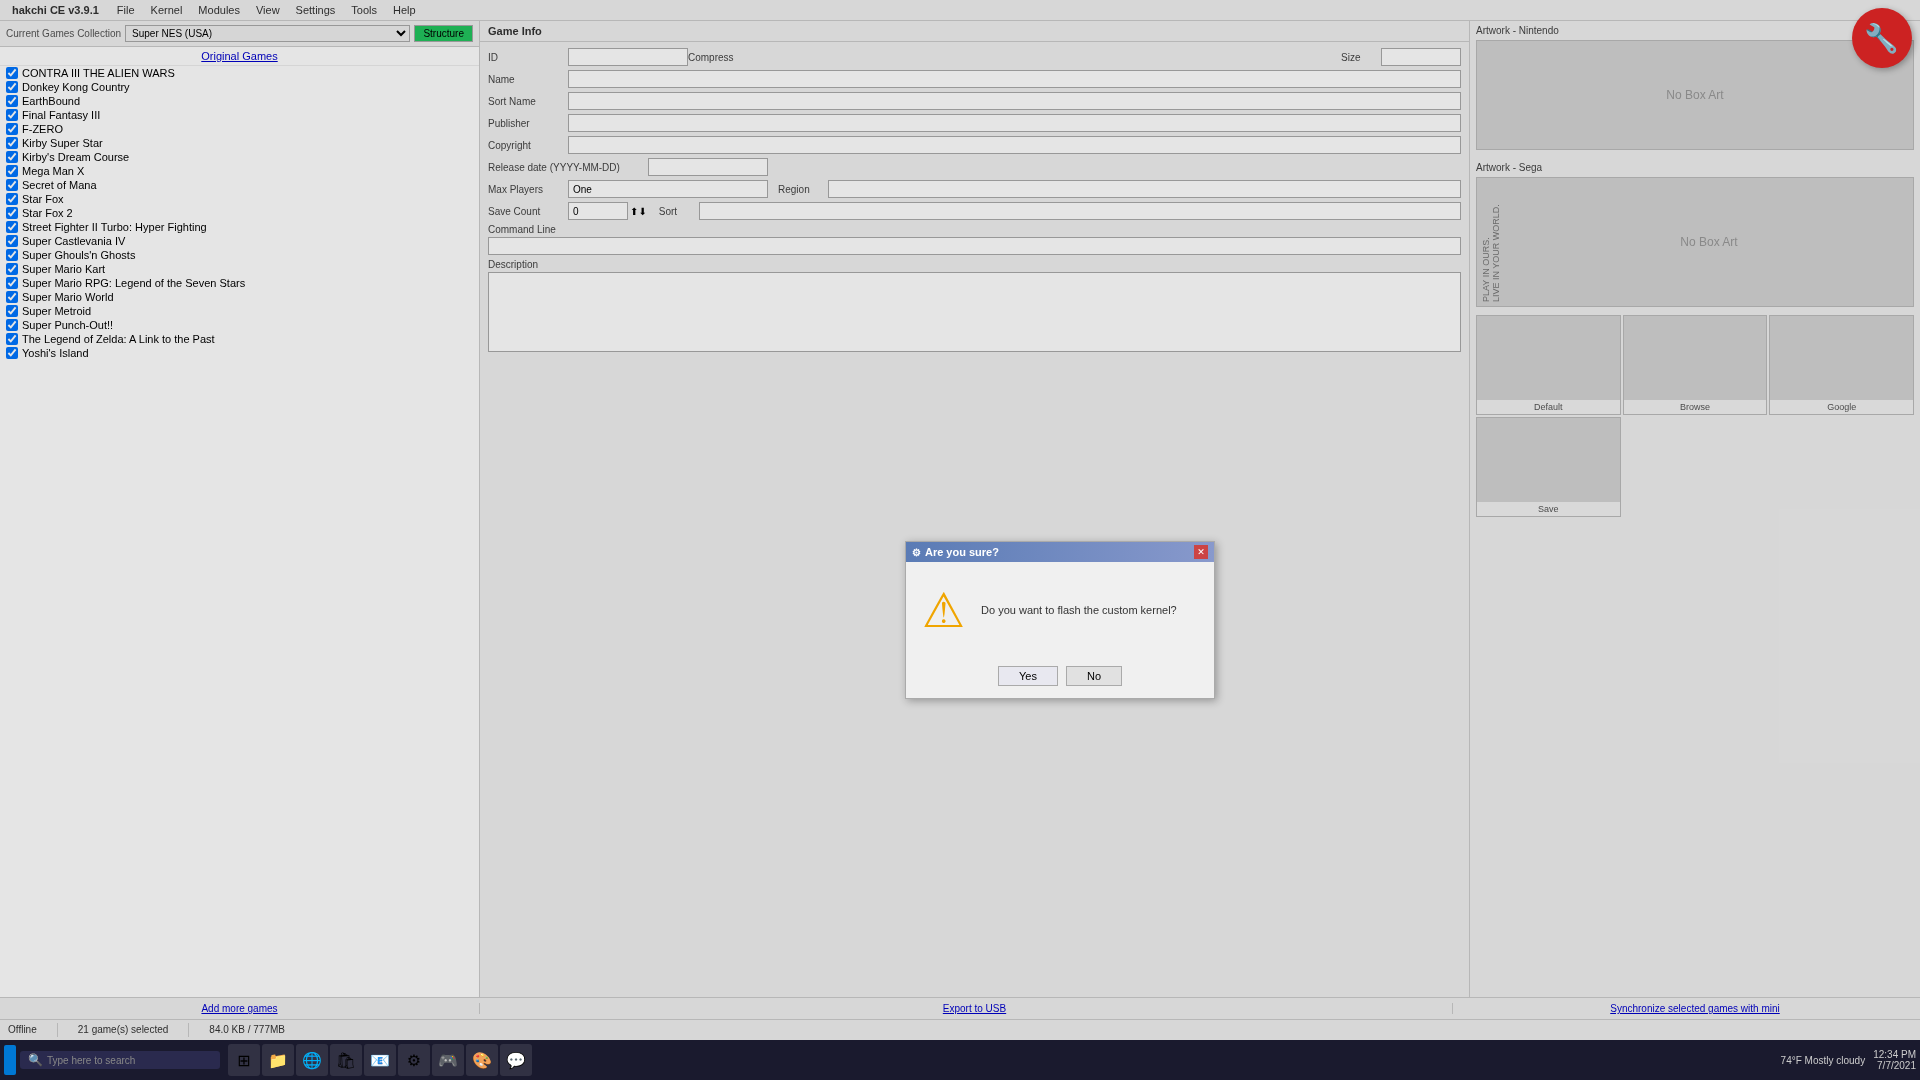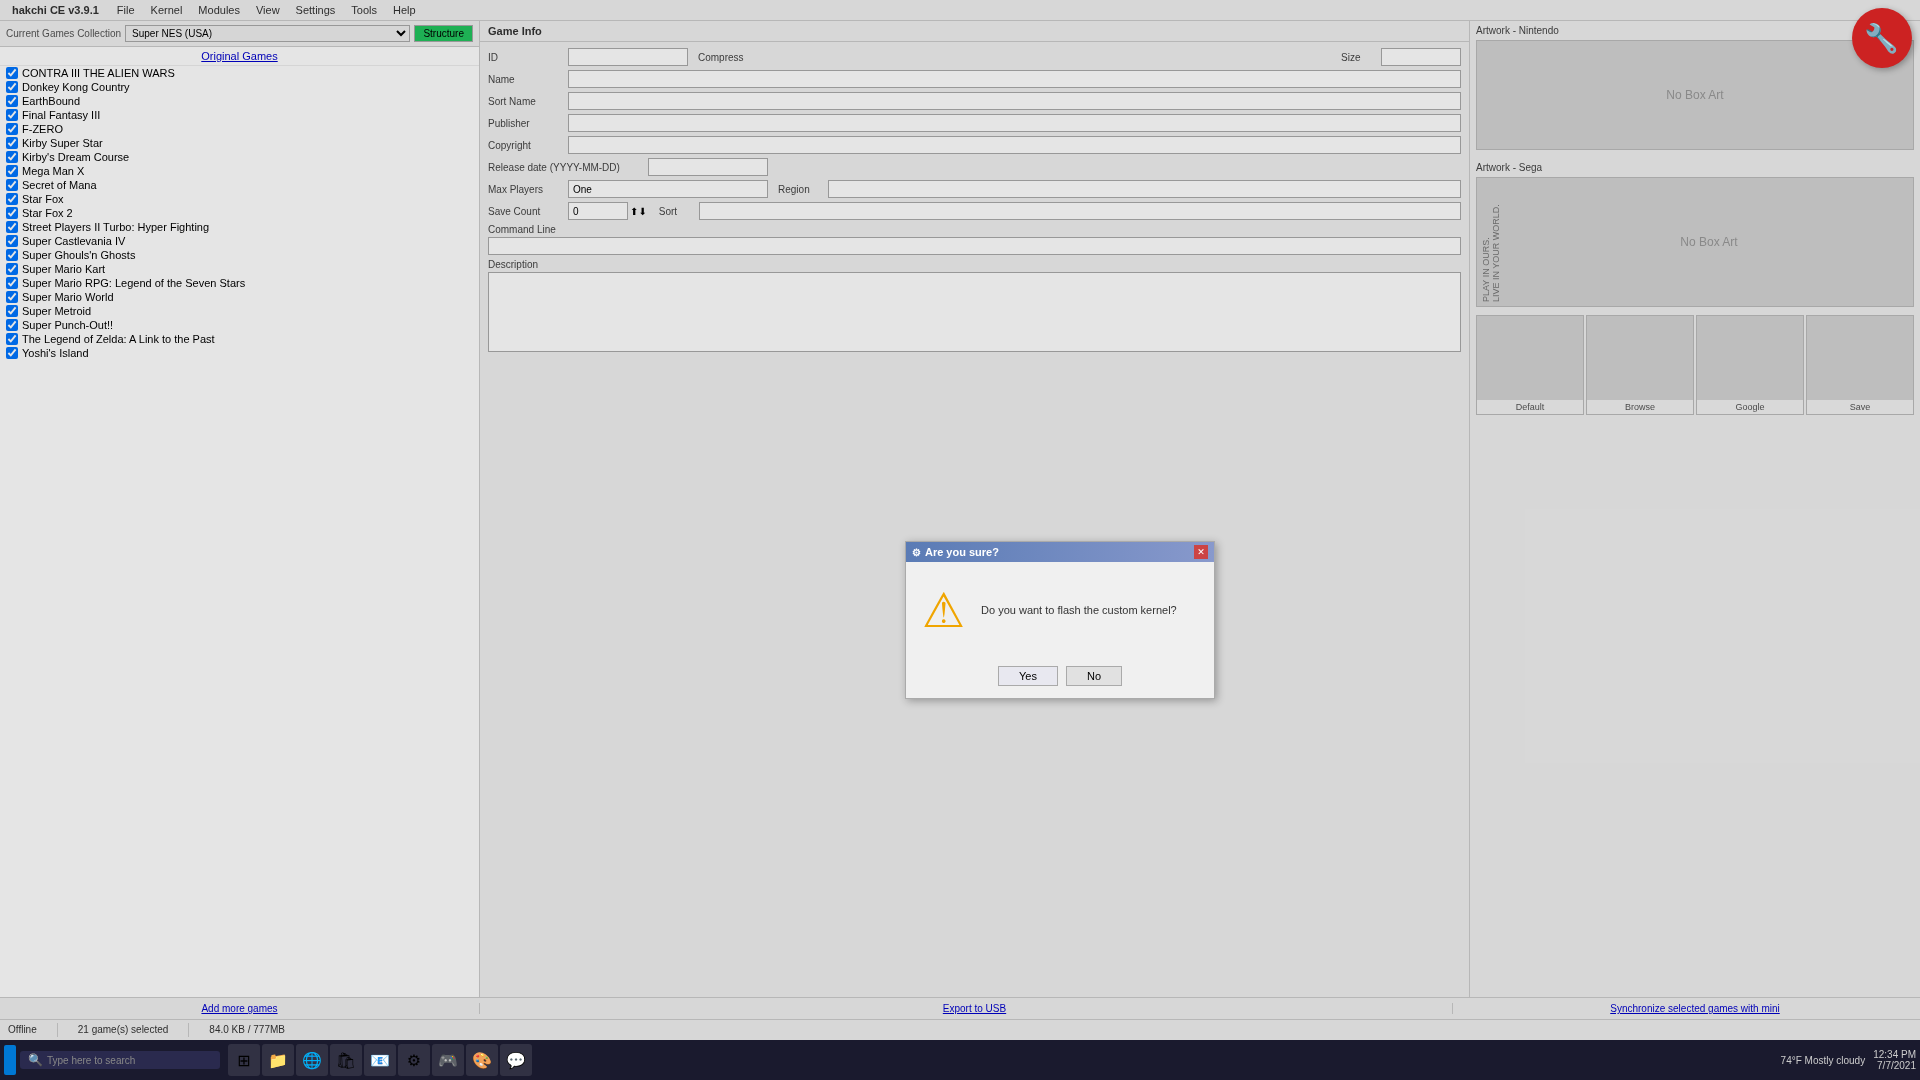--- a/index.html
+++ b/index.html
@@ -37,21 +37,21 @@
     .description-label { font-size: 10px; color: #444; margin-bottom: 2px; margin-top: 4px; }
     .description-area { width: 100%; height: 80px; border: 1px solid #aaa; padding: 2px 4px; font-size: 10px; resize: none; }
 
     
     .right-panel { width: 450px; min-width: 450px; background: #f0f0f0; display: flex; flex-direction: column; }
     .artwork-section { padding: 4px 6px; }
     .artwork-title { font-size: 10px; color: #444; margin-bottom: 4px; }
     .artwork-box { background: #d4d4d4; border: 1px solid #bbb; display: flex; align-items: center; justify-content: center; color: #777; font-size: 12px; }
     .artwork-nintendo { width: 100%; height: 110px; margin-bottom: 4px; }
 
-    .artwork-grid { display: grid; grid-template-columns: 1fr 1fr 1fr 1fr; gap: 2px; padding: 4px 6px; }
+    .artwork-grid { display: grid; grid-template-columns: 1fr 1fr 1fr; gap: 2px; padding: 4px 6px; }
     .artwork-cell { background: #d4d4d4; border: 1px solid #bbb; display: flex; flex-direction: column; align-items: center; justify-content: flex-end; min-height: 100px; position: relative; }
     .artwork-cell-label { font-size: 9px; color: #555; padding: 2px; background: rgba(255,255,255,0.7); width: 100%; text-align: center; }
 
     
     .bottom-bar { height: 22px; background: #f0f0f0; border-top: 1px solid #ccc; display: flex; align-items: center; gap: 17px; }
     .bottom-left { width: 480px; display: flex; align-items: center; justify-content: center; border-right: 1px solid #ccc; }
     .add-games-btn { font-size: 10px; color: #0000cc; text-decoration: underline; cursor: pointer; }
     .bottom-center { flex: 1; display: flex; align-items: center; justify-content: center; border-right: 1px solid #ccc; }
     .export-btn { font-size: 10px; color: #0000cc; text-decoration: underline; cursor: pointer; }
     .bottom-right { width: 450px; display: flex; align-items: center; justify-content: center; }
@@ -157,21 +157,21 @@
         <div class="game-item">
           <input type="checkbox" class="game-checkbox" checked="" style="">
           <span class="game-name">Star Fox</span>
         </div>
         <div class="game-item">
           <input type="checkbox" class="game-checkbox" checked="" style="">
           <span class="game-name">Star Fox 2</span>
         </div>
         <div class="game-item">
           <input type="checkbox" class="game-checkbox" checked="" style="">
-          <span class="game-name">Street Players II Turbo: Hyper Fighting</span>
+          <span class="game-name">Street Fighter II Turbo: Hyper Fighting</span>
         </div>
         <div class="game-item">
           <input type="checkbox" class="game-checkbox" checked="" style="">
           <span class="game-name">Super Castlevania IV</span>
         </div>
         <div class="game-item">
           <input type="checkbox" class="game-checkbox" checked="" style="">
           <span class="game-name">Super Ghouls'n Ghosts</span>
         </div>
         <div class="game-item">
@@ -205,21 +205,21 @@
       </div>
   </div>
 
   <div class="center-panel">
     <div class="game-info-header">Game Info</div>
     <div class="form-area">
 
       <div class="form-row">
         <span class="form-label">ID</span>
         <input class="form-input" style="width: 120px; flex: 0 0 auto;" readonly="">
-        <span class="form-label" style="margin-left:10px;width:60px;">Compress</span>
+        <span class="form-label" style="margin-left:0;width:60px;">Compress</span>
         <span class="form-label" style="margin-left:auto;width:40px;">Size</span>
         <input class="form-input" style="width: 80px; flex: 0 0 auto;" readonly="">
       </div>
 
       <div class="form-row">
         <span class="form-label">Name</span>
         <input class="form-input" style="">
       </div>
 
       <div class="form-row">

